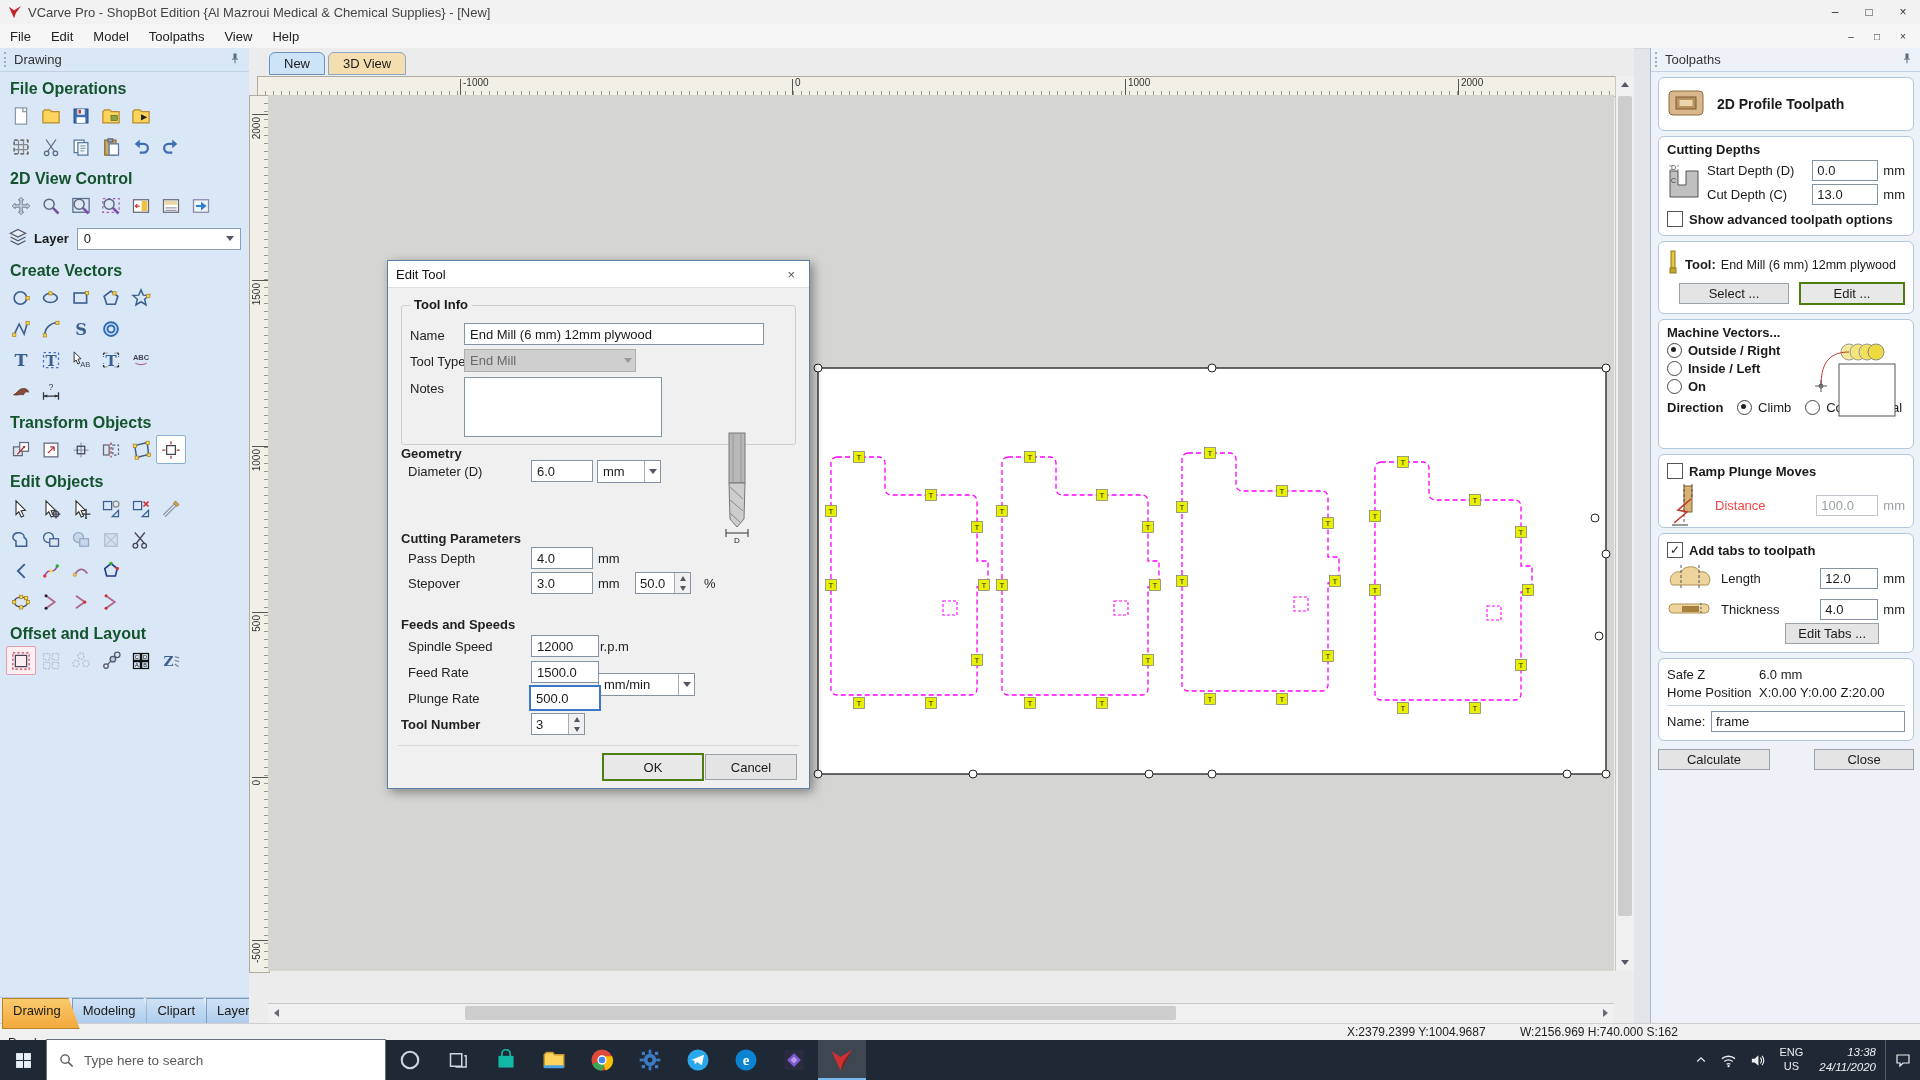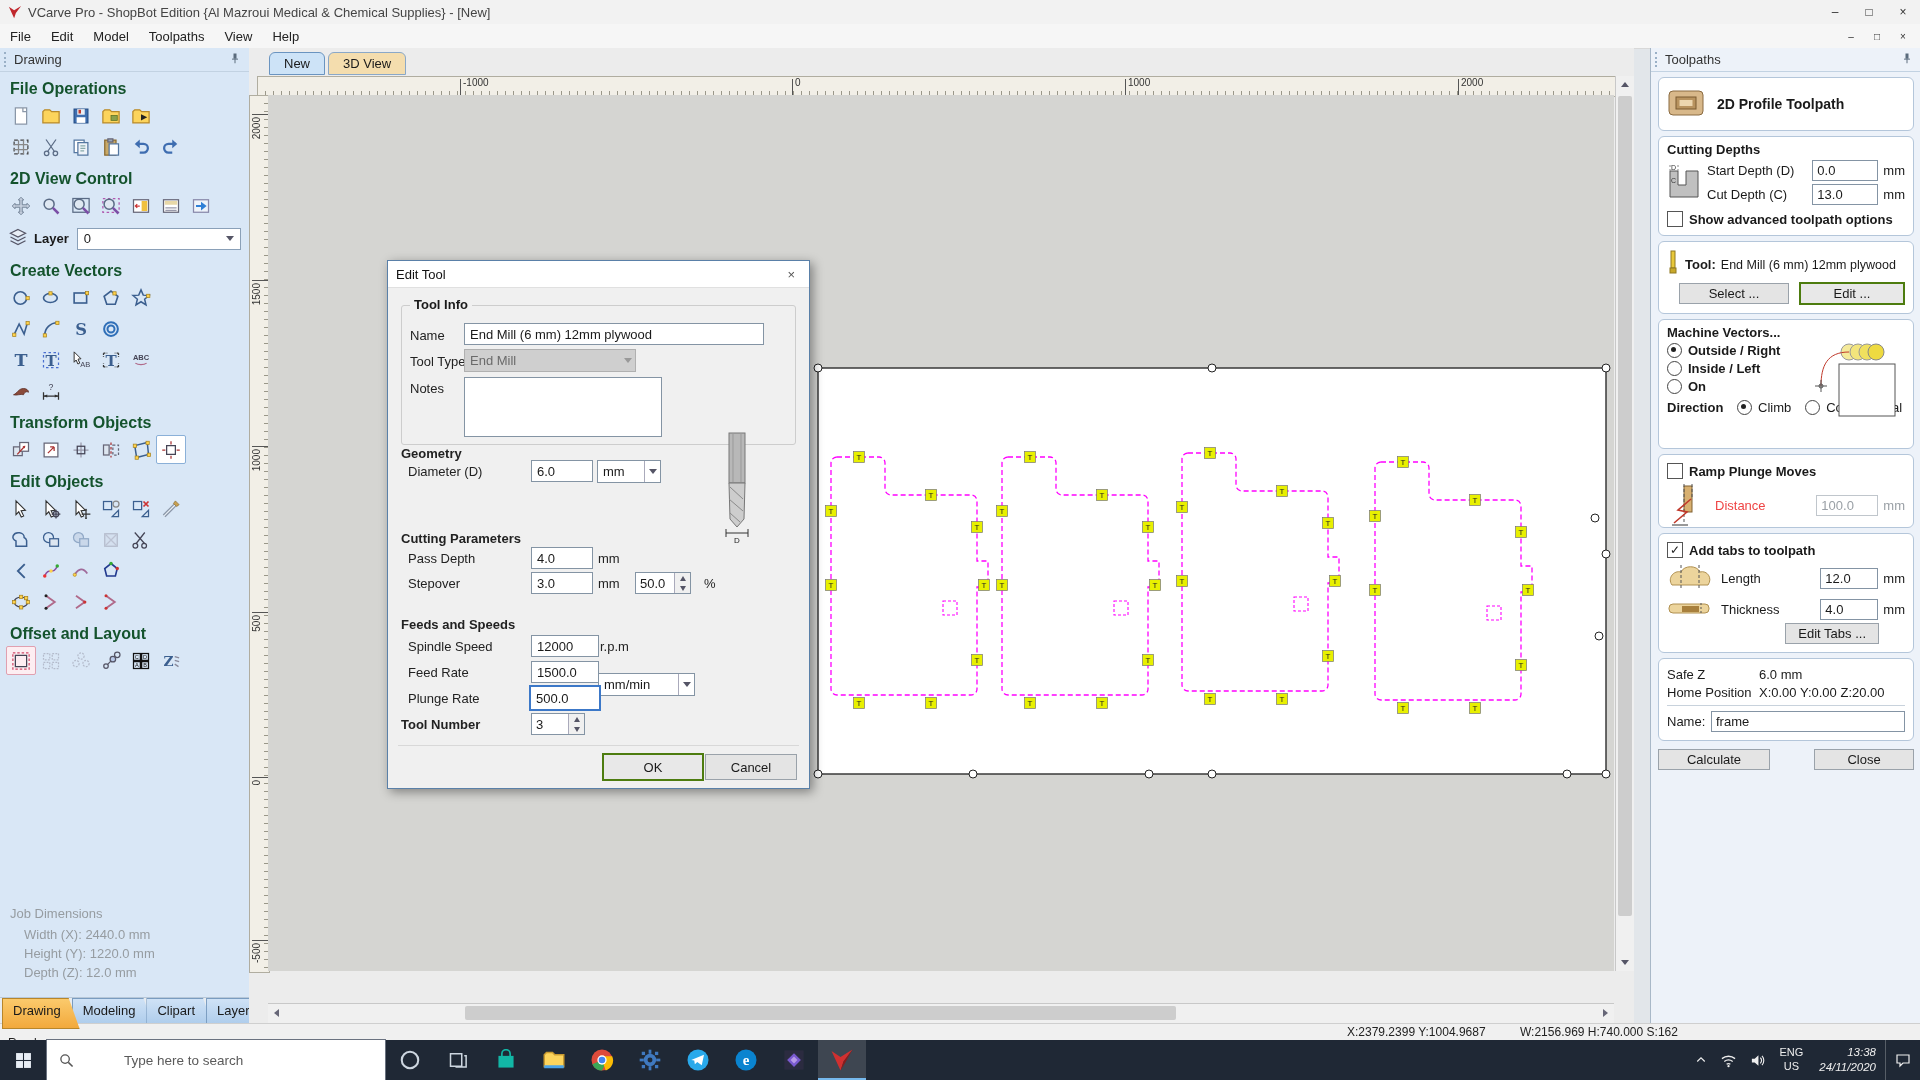--- a/index.html
+++ b/index.html
@@ -84,21 +84,21 @@
   .spin div{flex:1;display:flex;align-items:center;justify-content:center;background:#f0f0f0;}
   .tri-d{width:0;height:0;border-left:4px solid transparent;border-right:4px solid transparent;border-top:5px solid #556;}
   .tri-u{width:0;height:0;border-left:4px solid transparent;border-right:4px solid transparent;border-bottom:5px solid #556;}
   .tri-u.s,.tri-d.s{border-left-width:3px;border-right-width:3px;}
   .tri-l{width:0;height:0;border-top:4px solid transparent;border-bottom:4px solid transparent;border-right:5px solid #667;}
   .tri-r{width:0;height:0;border-top:4px solid transparent;border-bottom:4px solid transparent;border-left:5px solid #667;}
   
   .statusbar{position:absolute;left:0;right:0;top:1023px;height:17px;background:#f0f0f0;border-top:1px solid #cfcfcf;font-size:12px;color:#222;}
   .taskbar{position:absolute;left:0;right:0;top:1040px;height:40px;background:#1f2835;display:flex;align-items:center;color:#eee;}
   .tb-start{width:46px;height:40px;display:flex;align-items:center;justify-content:center;}
-  .tb-search{width:338px;height:40px;background:#fff;border:1px solid #6a7280;display:flex;align-items:center;color:#5a5a5a;font-size:13.5px;gap:40px;}
+  .tb-search{width:338px;height:40px;background:#fff;border:1px solid #6a7280;display:flex;align-items:center;color:#5a5a5a;font-size:13.5px;}
   .tb-search .mag{margin:0 10px 0 12px;display:flex;}
   .tb-ico{width:48px;height:40px;display:flex;align-items:center;justify-content:center;}
   .tb-ico.active{background:rgba(255,255,255,.14);box-shadow:inset 0 -2px 0 #76b9ed;}
   .tray{margin-left:auto;display:flex;align-items:center;height:40px;}
   .tray-item{padding:0 7px;display:flex;align-items:center;height:40px;}
   .tray-2l{font-size:11px;line-height:1.25;text-align:center;}
   .tray-time{font-size:11.5px;line-height:1.3;text-align:right;padding:0 9px;font-style:italic;}
   .tray-note{width:34px;border-left:1px solid rgba(255,255,255,.25);height:40px;display:flex;align-items:center;justify-content:center;}
 </style>
 </head>
@@ -609,26 +609,20 @@
             </svg>
           </span>
           <span class="icon-box">
             <svg width="20" height="20" viewBox="0 0 16 16">
               <text x="6" y="12" font-size="11" font-weight="bold" fill="#3b5f8f" font-family="DejaVu Serif,serif" text-anchor="middle">Z</text>
               <path d="M11 4.5l3.5 1M11 7.5l3.5 1M11 10.5l3 2" stroke="#889" fill="none"></path>
             </svg>
           </span>
         </div>
       </div>
-    <div class="job-dims">
-      <div class="jd-title">Job Dimensions</div>
-      <div class="jd-line">Width  (X): 2440.0 mm</div>
-      <div class="jd-line">Height (Y): 1220.0 mm</div>
-      <div class="jd-line">Depth  (Z): 12.0 mm</div>
-    </div>
     <div class="panel-tabs" id="panel-tabs">
         <span class="ptab active">Drawing</span>
         <span class="ptab">Modeling</span>
         <span class="ptab">Clipart</span>
         <span class="ptab">Layers</span>
       </div>
   </div>
 
   <div class="canvas-wrap">
     <div class="doc-tabs">

